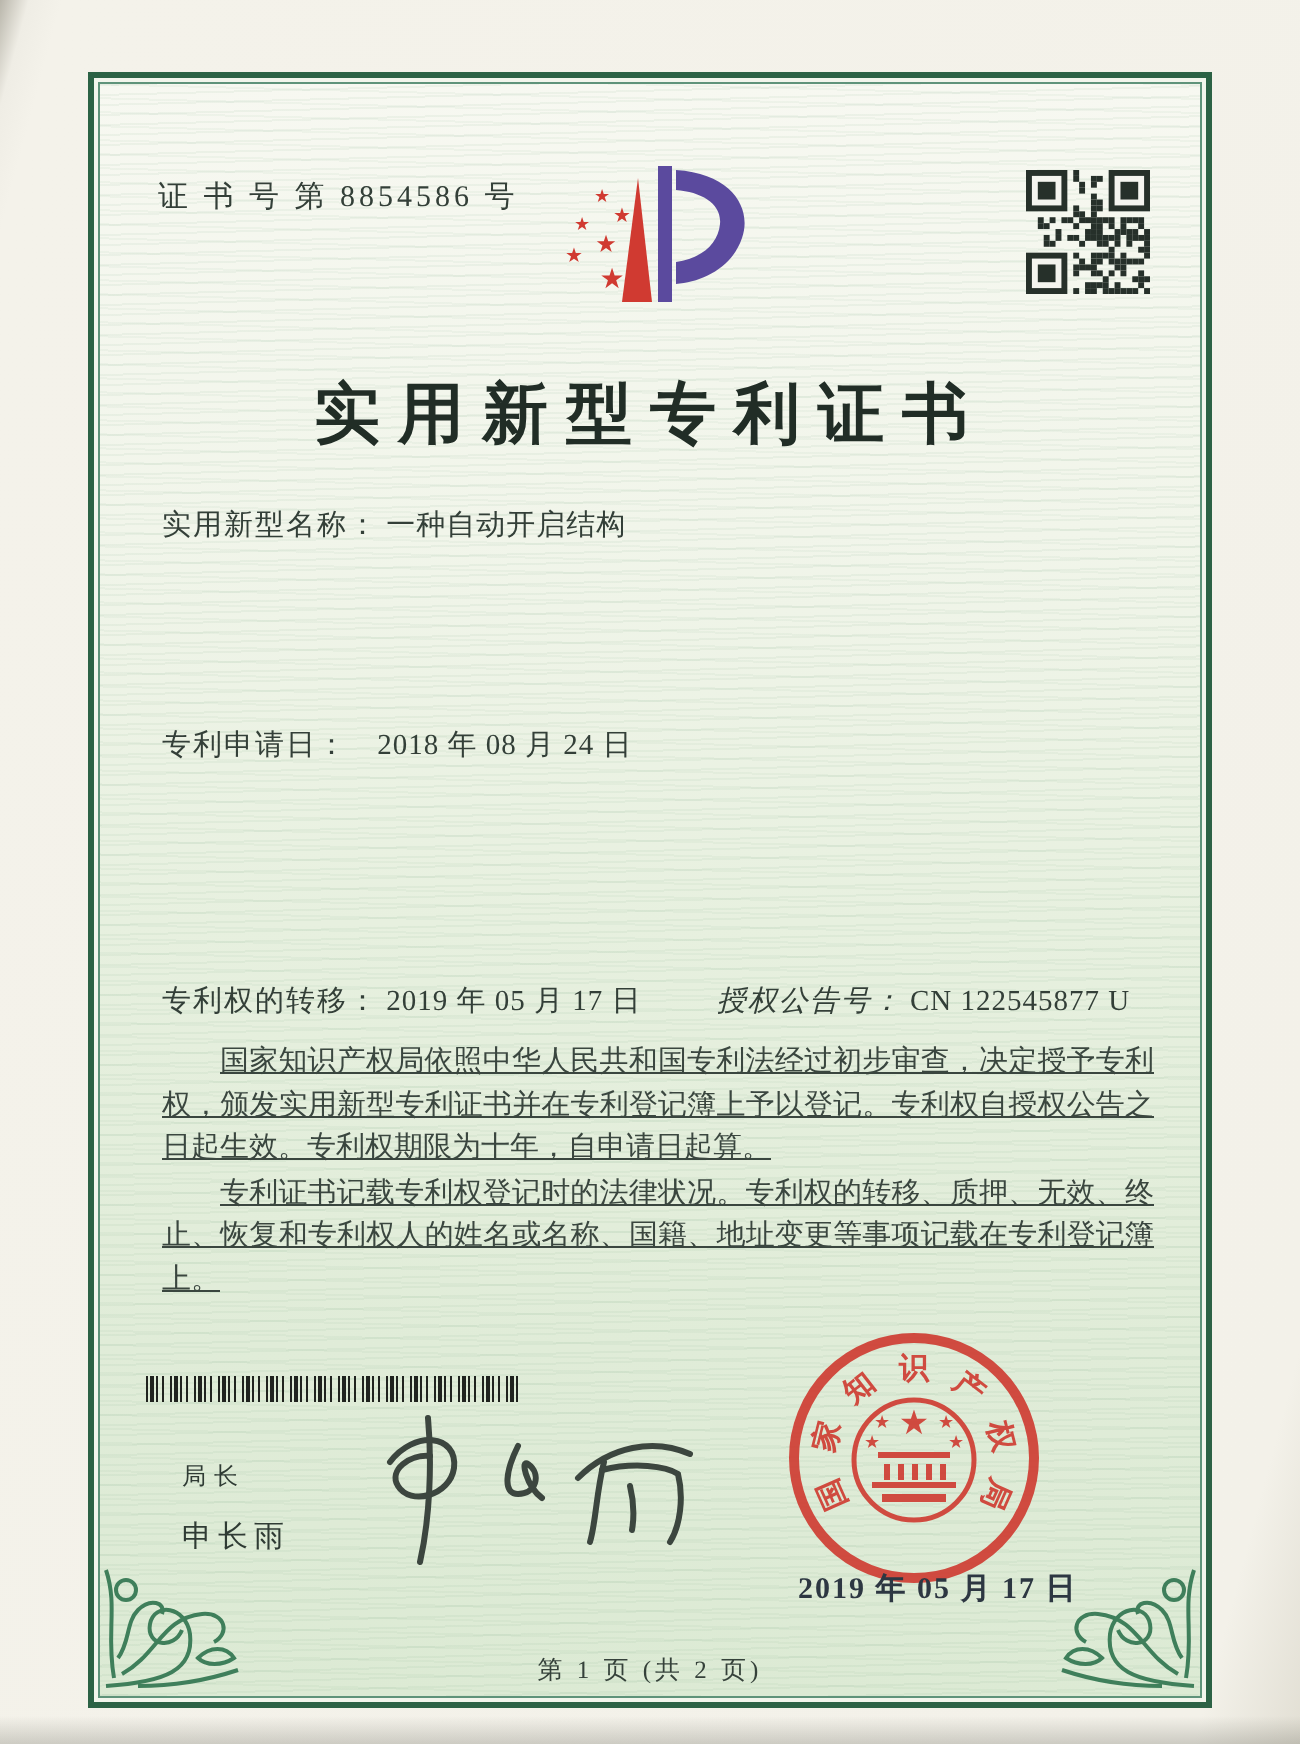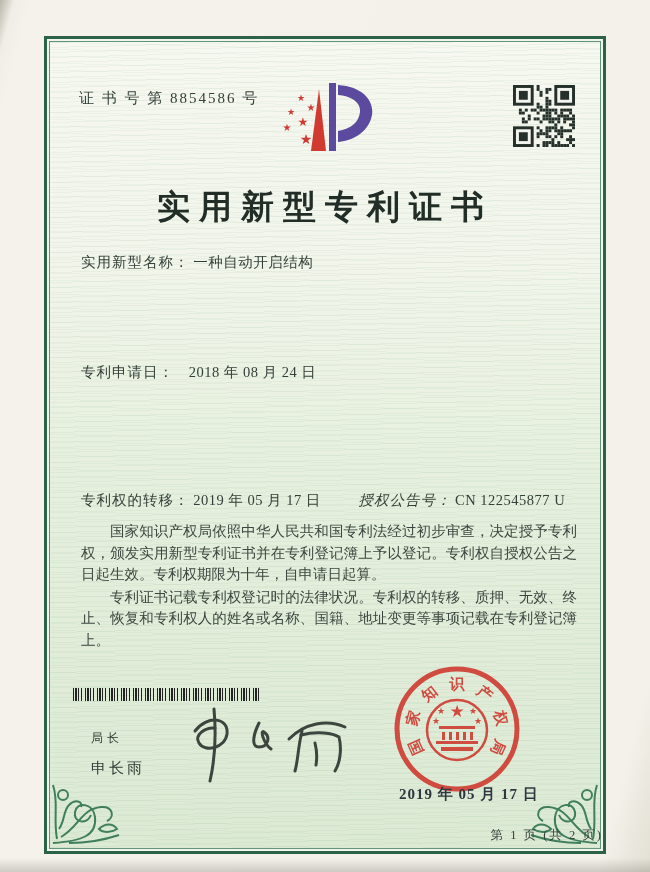--- a/index.html
+++ b/index.html
@@ -22,33 +22,33 @@
   .cert-no{left:32px;top:50px;font-size:15px;letter-spacing:2px;color:#333f38;}
   .title{left:0;right:0;top:146px;text-align:center;font-size:33px;font-weight:bold;
          letter-spacing:9px;color:#212d26;}
   
   .row{left:34px;font-size:14.5px;color:#333f38;white-space:nowrap;}
   .row .lbl{display:inline-block;min-width:104px;letter-spacing:1px;}
   .row .val{letter-spacing:.5px;}
   .lbl2{margin-left:34px;letter-spacing:1px;font-style:italic;}
   
   .paras{left:34px;width:496px;top:482px;font-size:14.5px;line-height:21.5px;
-         text-align:justify;color:#3a463f;font-style:normal;}
+         text-align:justify;color:#3a463f;font-style:normal;text-decoration:underline;}
   .paras p{margin:0 0 1px 0;text-indent:2em;}
   
   .barcode{left:26px;top:649px;width:186px;height:13px;background:
      repeating-linear-gradient(90deg,#20231f 0 1px,transparent 1px 2px,#20231f 2px 4px,
        transparent 4px 5px,#20231f 5px 6px,transparent 6px 8px,#20231f 8px 9px,transparent 9px 12px);}
   
   .signer-title{left:44px;top:691px;font-size:12px;letter-spacing:4px;color:#2f3b34;}
   .signer-name{left:44px;top:720px;font-size:15px;letter-spacing:3px;color:#2f3b34;text-align:center;}
   
   .seal-date{left:352px;top:746px;font-size:15px;font-weight:bold;letter-spacing:1px;color:#2d3742;z-index:5;}
   
-  .footer{left:0;right:0;top:788px;text-align:right;font-size:12.5px;letter-spacing:2px;color:#35413a;}
+  .footer{left:0;right:0;top:788px;text-align:center;font-size:12.5px;letter-spacing:2px;color:#35413a;}
   svg text{font-family:"Liberation Serif","DejaVu Serif",serif;}
 </style>
 </head>
 <body>
 
 <div class="stage">
   <div class="frame">
     <div class="waves"></div>
 
     <div class="abs cert-no">证 书 号 第 8854586 号</div>

